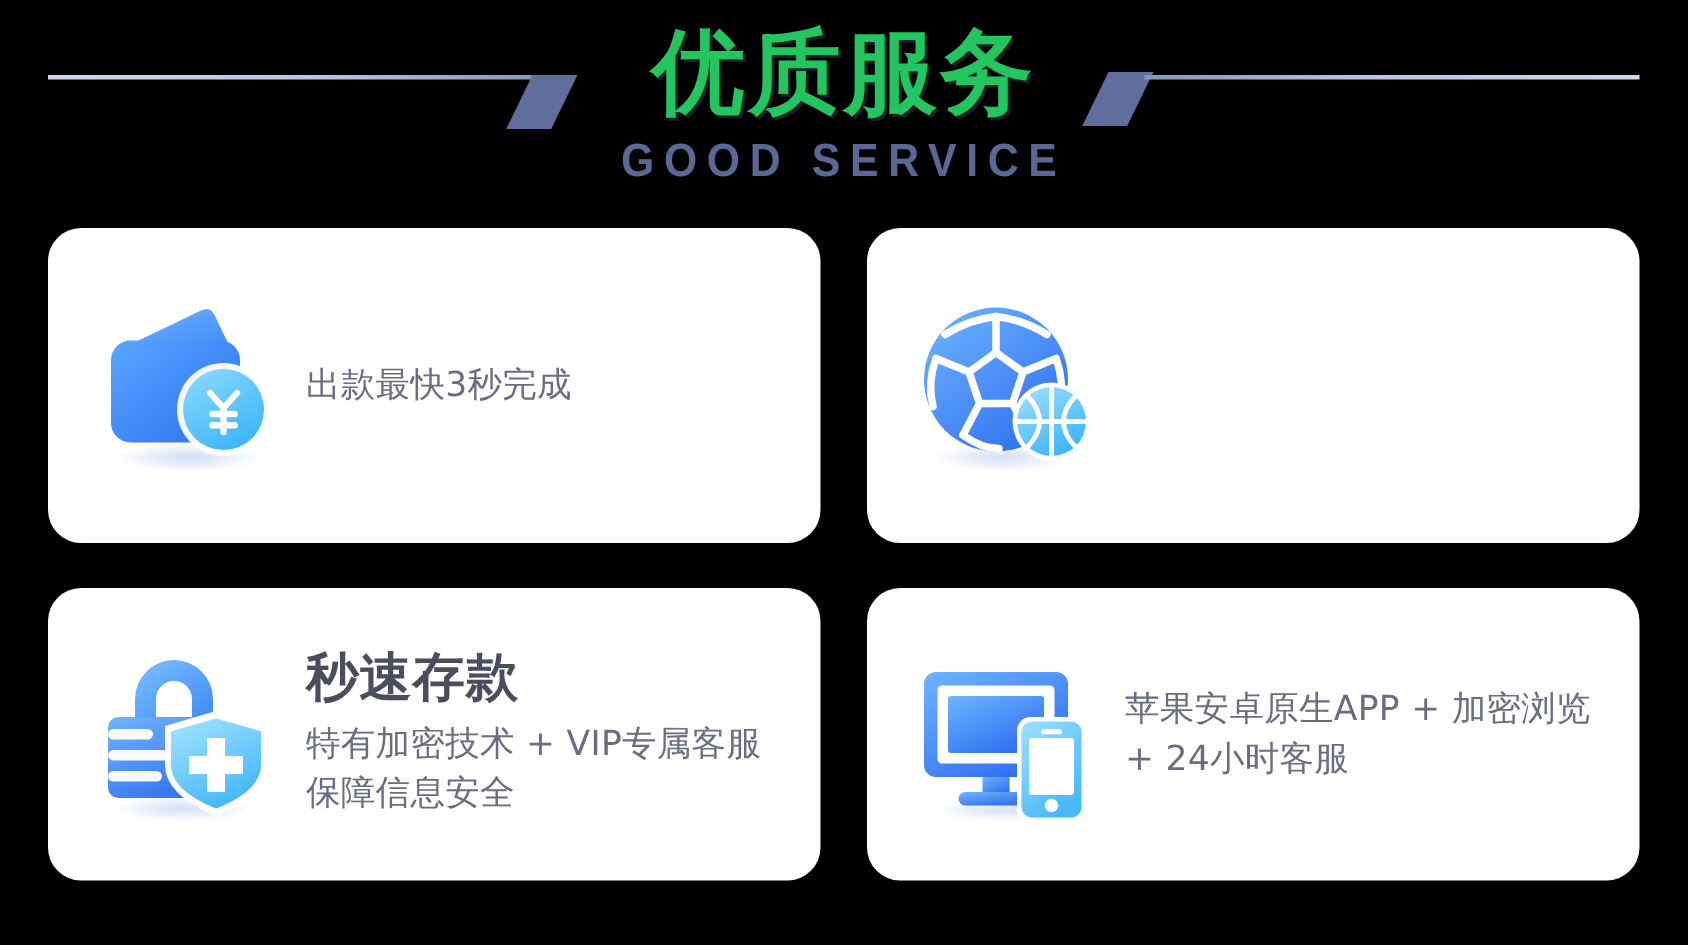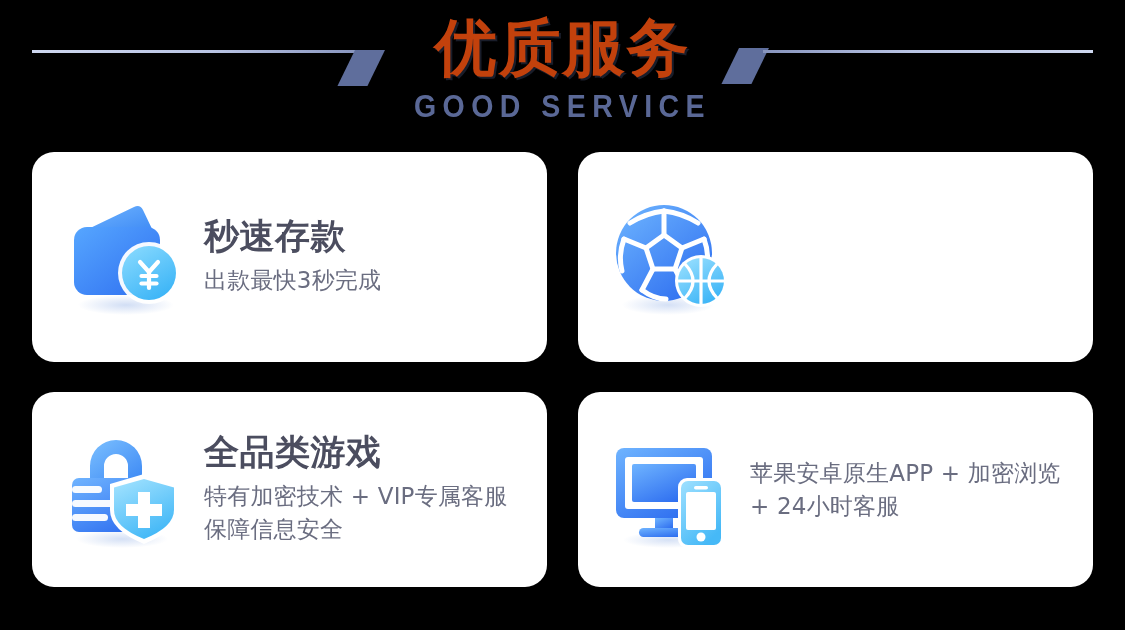--- a/index.html
+++ b/index.html
@@ -60,21 +60,21 @@
     position: absolute;
     top: 0;
     left: 0;
     width: 1125px;
     text-align: center;
   }
   .title-cn {
     font-family: "DejaVu Sans", sans-serif;
     font-size: 62px;
     font-weight: 700;
-    color: #c2410c;
+    color: #22c55e;
     letter-spacing: 2px;
     line-height: 1.28;
     margin: 0;
     padding-top: 8px;
     text-shadow: 2px 2px 0 rgba(90,104,150,0.28);
   }
   .title-en {
     font-family: "Liberation Sans", sans-serif;
     font-size: 31px;
     font-weight: 700;
@@ -185,21 +185,20 @@
         <circle cx="89" cy="80" r="27" fill="url(#g-coin)"></circle>
         <g fill="none" stroke="#ffffff" stroke-width="4.2" stroke-linecap="round">
           <path d="M80 69 L89 79 L98 69"></path>
           <path d="M81.5 83 L96.5 83"></path>
           <path d="M81.5 90.5 L96.5 90.5"></path>
           <path d="M89 79 L89 95"></path>
         </g>
       </svg>
     </div>
     <div class="card-text">
-      <div class="card-title">秒速存款</div>
       <div class="card-desc">出款最快3秒完成</div>
     </div>
   </div>
 
   <div class="card">
     <div class="card-icon">
       <svg viewBox="0 0 132 128" width="132" height="128">
         <defs>
           <linearGradient id="g-ball" x1="0" y1="0" x2="0.8" y2="1">
             <stop offset="0%" stop-color="#6fb6ff"></stop>
@@ -270,21 +269,21 @@
           <rect x="12" y="60" width="30" height="7" rx="3.5"></rect>
           <rect x="12" y="74" width="46" height="7" rx="3.5"></rect>
           <rect x="12" y="88" width="36" height="7" rx="3.5"></rect>
         </g>
         <path d="M84 48 L118 58 L118 84 Q118 104 84 118 Q50 104 50 84 L50 58 Z" fill="#ffffff"></path>
         <path d="M84 53 L114 61.5 L114 84 Q114 101 84 113 Q54 101 54 84 L54 61.5 Z" fill="url(#g-shield)"></path>
         <path d="M78 66 L90 66 L90 78 L102 78 L102 90 L90 90 L90 102 L78 102 L78 90 L66 90 L66 78 L78 78 Z" fill="#ffffff"></path>
       </svg>
     </div>
     <div class="card-text">
-      <div class="card-title">全品类游戏</div>
+      <div class="card-title">秒速存款</div>
       <div class="card-desc">特有加密技术 + VIP专属客服保障信息安全</div>
     </div>
   </div>
 
   <div class="card">
     <div class="card-icon">
       <svg viewBox="0 0 132 128" width="132" height="128">
         <defs>
           <linearGradient id="g-mon" x1="0" y1="0" x2="0.7" y2="1">
             <stop offset="0%" stop-color="#6fb4ff"></stop>

